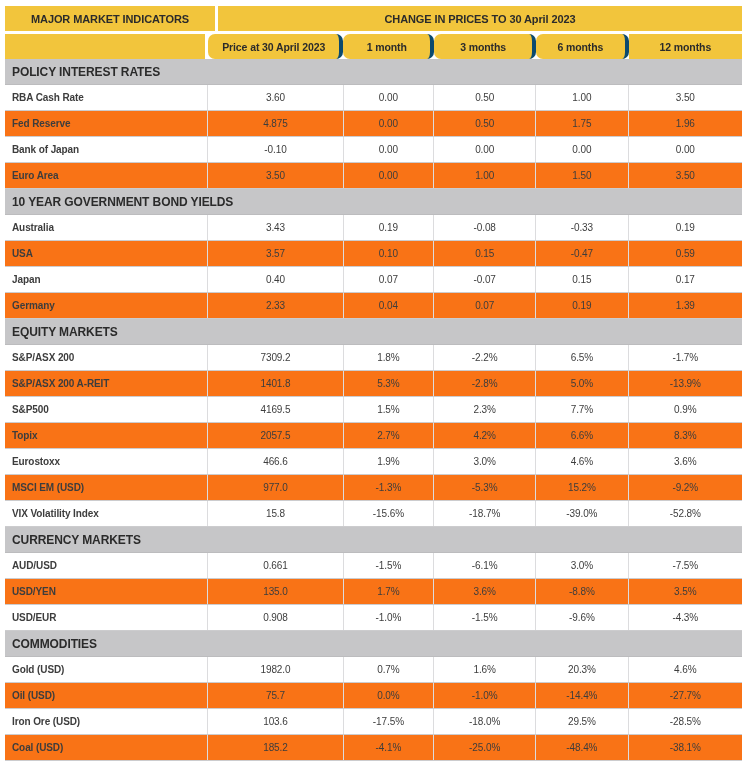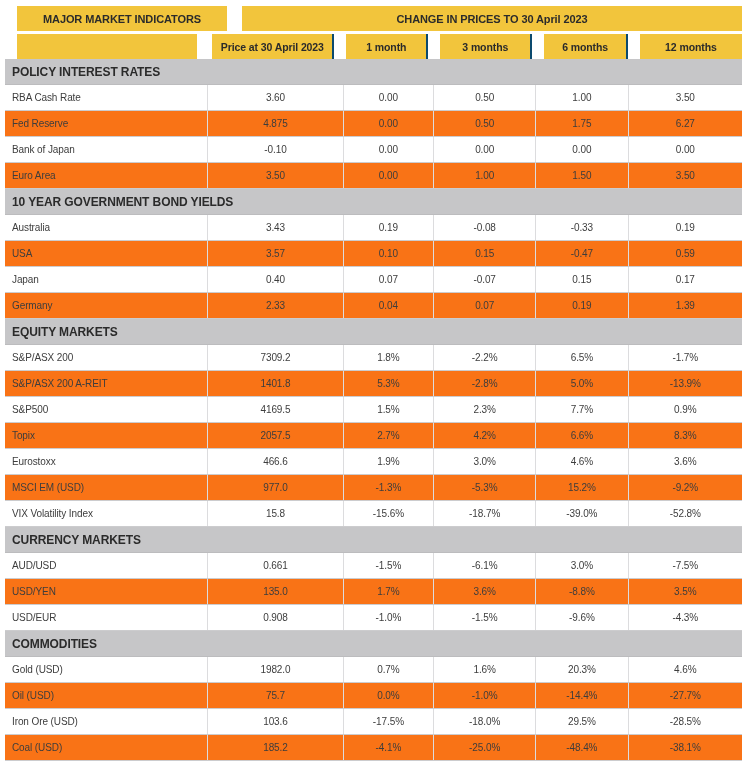--- a/index.html
+++ b/index.html
@@ -11,34 +11,34 @@
   .gap-row { height: 3px; background: #ffffff; }
 
   .cell { display: flex; align-items: center; justify-content: center; overflow: hidden; white-space: nowrap; }
   .c1 { width: 213px; }
   .c2 { width: 142px; }
   .c3 { width: 95px; }
   .c4 { width: 107px; }
   .c5 { width: 97px; }
   .c6 { width: 119px; }
 
-  .hdr { background: #F2C53C; font-weight: bold; color: #2b2b2b; font-size: 11px; letter-spacing: -0.1px; margin-left: 12px; }
+  .hdr { background: #F2C53C; font-weight: bold; color: #2b2b2b; font-size: 11px; letter-spacing: -0.1px; }
   .hdr-row .c1 { border-right: 3px solid #ffffff; }
-  .hdr-row .c2, .hdr-row .c3, .hdr-row .c4, .hdr-row .c5 { border-right: 2px solid #0c4a6e; }
+  .hdr-row .c2, .hdr-row .c3, .hdr-row .c4, .hdr-row .c5 { border-right: 4px solid #0c4a6e; border-radius: 7px; }
   .hdr-row .cspan { flex: 1; border-right: none; }
   .colhdr { font-size: 10.5px; }
 
   .section-bar { height: 26px; background: #c6c6c8; display: flex; align-items: center;
                  padding-left: 7px; font-weight: bold; font-size: 12px; color: #2b2b2b;
                  border-bottom: 1px solid #bcbcbe; letter-spacing: -0.1px; }
 
   .data-row { display: flex; height: 26px; border-bottom: 1px solid #ccccce; }
   .data-row .cell { font-size: 10px; color: #3d3d3d; letter-spacing: -0.1px; }
   .data-row .cell:not(:last-child) { border-right: 1px solid #dcdcde; }
-  .label-cell { justify-content: flex-start; padding-left: 7px; }
+  .label-cell { justify-content: flex-start; padding-left: 7px; font-weight: bold; }
   .row-white { background: #ffffff; }
   .row-gray  { background: #f97316; }
 </style>
 </head>
 <body>
 
 <div class="page">
 
   <div class="hdr-row">
     <div class="cell c1 hdr">MAJOR MARKET INDICATORS</div>
@@ -65,21 +65,21 @@
         <div class="cell c4">0.50</div>
         <div class="cell c5">1.00</div>
         <div class="cell c6">3.50</div>
       </div>
       <div class="data-row row-gray">
         <div class="cell c1 label-cell">Fed Reserve</div>
         <div class="cell c2">4.875</div>
         <div class="cell c3">0.00</div>
         <div class="cell c4">0.50</div>
         <div class="cell c5">1.75</div>
-        <div class="cell c6">6.27</div>
+        <div class="cell c6">1.96</div>
       </div>
       <div class="data-row row-white">
         <div class="cell c1 label-cell">Bank of Japan</div>
         <div class="cell c2">-0.10</div>
         <div class="cell c3">0.00</div>
         <div class="cell c4">0.00</div>
         <div class="cell c5">0.00</div>
         <div class="cell c6">0.00</div>
       </div>
       <div class="data-row row-gray">

